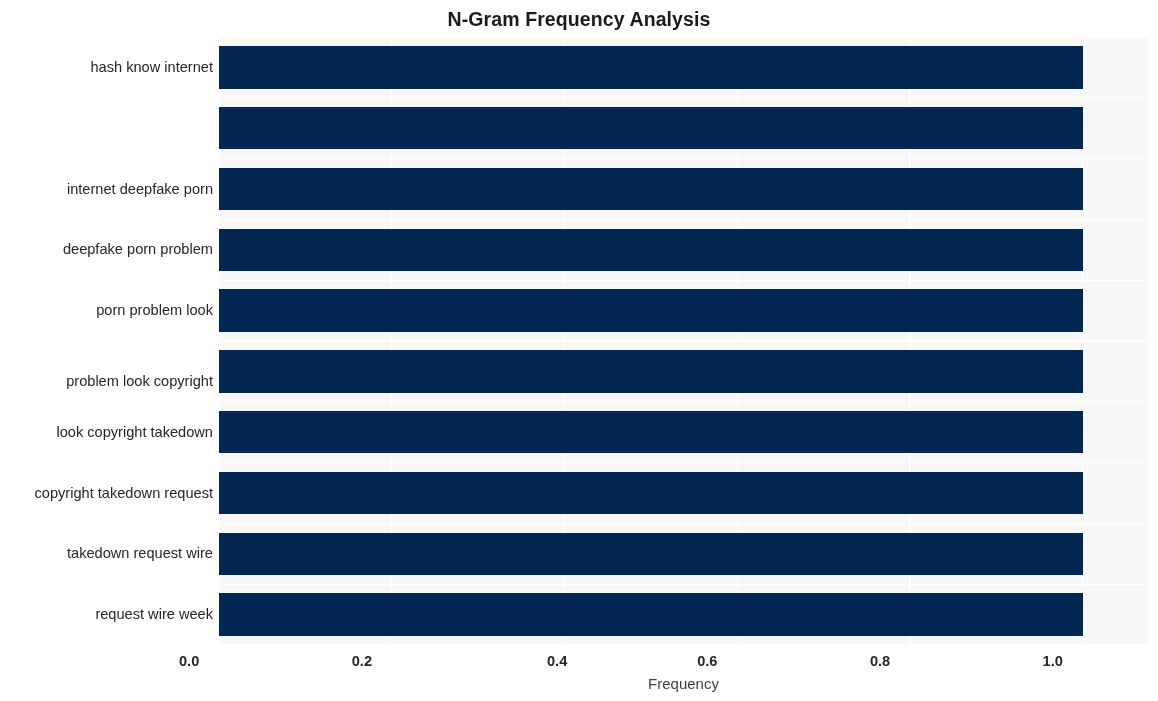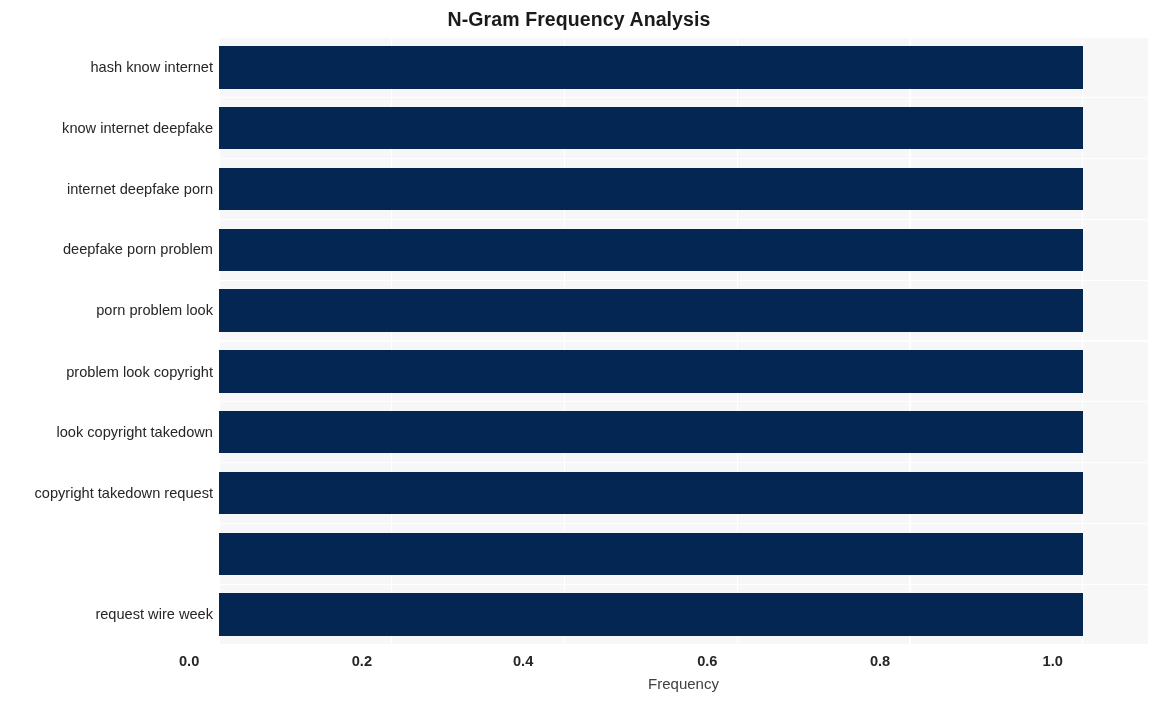--- a/index.html
+++ b/index.html
@@ -151,34 +151,34 @@
       <div class="bar" title="porn problem look: 1" style="top: 252.472px; height: 42.256px; width: 863.624px; background: rgb(3, 39, 82);"></div>
       <div class="bar" title="problem look copyright: 1" style="top: 313.272px; height: 42.256px; width: 863.624px; background: rgb(3, 39, 82);"></div>
       <div class="bar" title="look copyright takedown: 1" style="top: 374.072px; height: 42.256px; width: 863.624px; background: rgb(3, 39, 82);"></div>
       <div class="bar" title="copyright takedown request: 1" style="top: 434.872px; height: 42.256px; width: 863.624px; background: rgb(3, 39, 82);"></div>
       <div class="bar" title="takedown request wire: 1" style="top: 495.672px; height: 42.256px; width: 863.624px; background: rgb(3, 39, 82);"></div>
       <div class="bar" title="request wire week: 1" style="top: 556.472px; height: 42.256px; width: 863.624px; background: rgb(3, 39, 82);"></div>
     </div>
 
   <div id="y-tick-labels">
       <div class="ytick" style="top: 21.9px;">hash know internet</div>
-      <div class="ytick" style="top: 82.7px;">know internet deepfake</div>
       <div class="ytick" style="top: 143.5px;">internet deepfake porn</div>
       <div class="ytick" style="top: 204.3px;">deepfake porn problem</div>
       <div class="ytick" style="top: 265.1px; padding-left: 16px;">porn problem look</div>
-      <div class="ytick" style="top: 327px;">problem look copyright</div>
+      <div class="ytick" style="top: 336px;">problem look copyright</div>
       <div class="ytick" style="top: 386.7px;">look copyright takedown</div>
       <div class="ytick" style="top: 447.5px;">copyright takedown request</div>
+      <div class="ytick" style="top: 508.3px;">takedown request wire</div>
       <div class="ytick" style="top: 569.1px;">request wire week</div>
     </div>
 
   <div id="x-tick-labels">
       <div class="xtick" style="left: 219px;">0.0</div>
       <div class="xtick" style="left: 391.725px;">0.2</div>
-      <div class="xtick" style="left: 553px;">0.4</div>
+      <div class="xtick" style="left: 587px;">0.4</div>
       <div class="xtick" style="left: 737.174px;">0.6</div>
       <div class="xtick" style="left: 909.899px;">0.8</div>
       <div class="xtick" style="left: 1082.62px;">1.0</div>
     </div>
 
   <div id="x-axis-title">Frequency</div>
 
 </div>
 
 </body></html>

